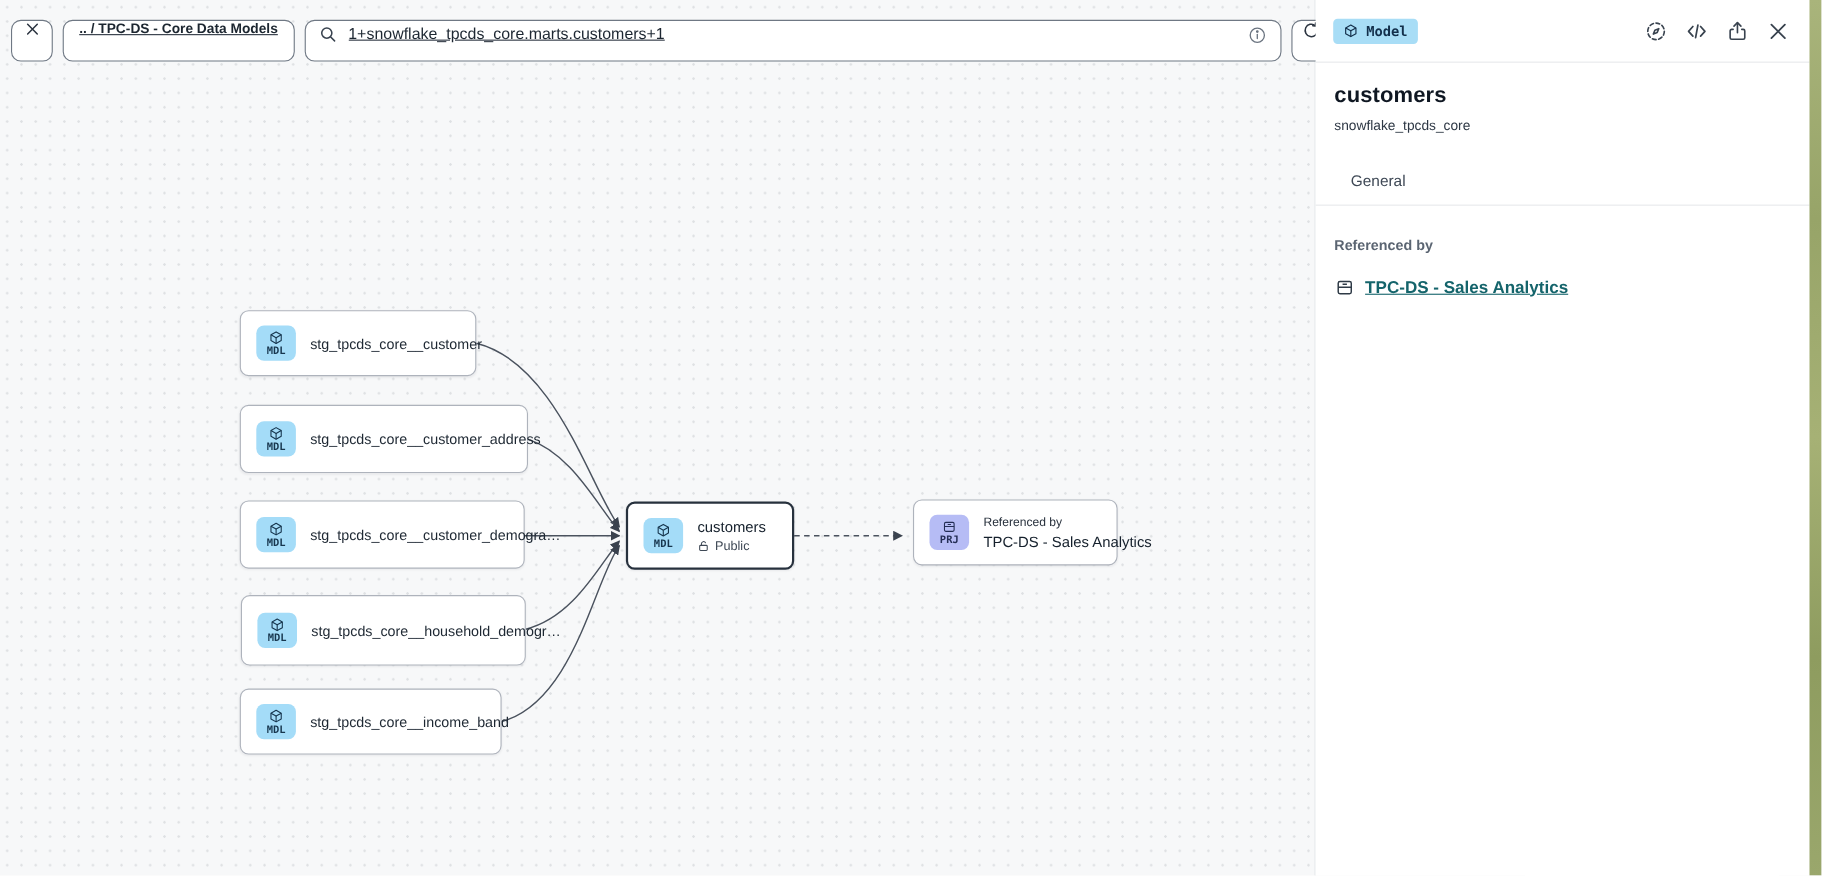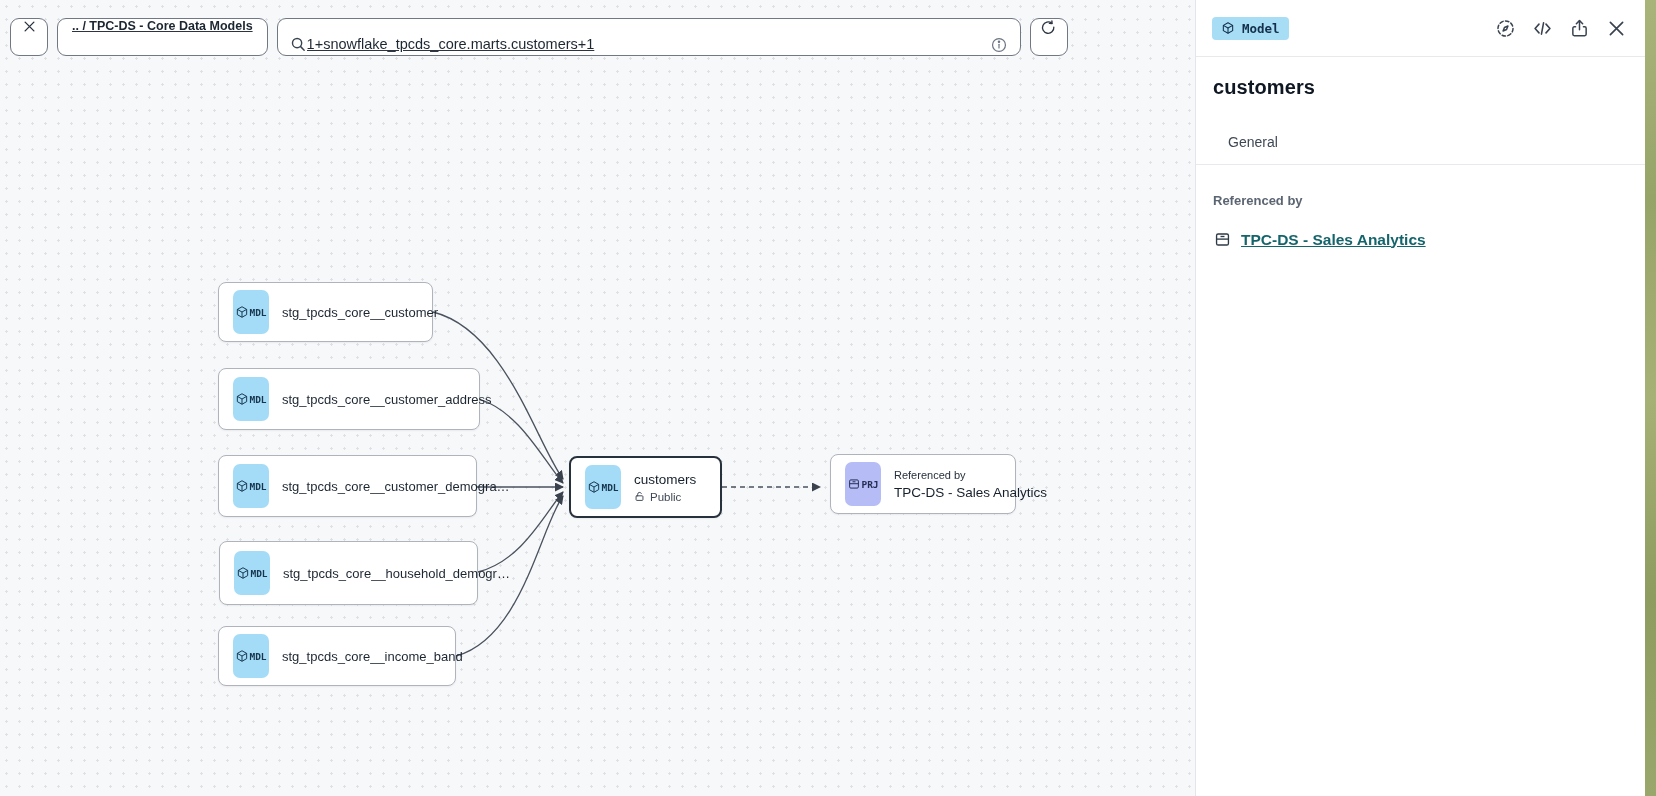--- a/index.html
+++ b/index.html
@@ -18,33 +18,33 @@
   .edges { position: absolute; left: 0; top: 0; }
 
   
   .toolbar { position: absolute; left: 10px; top: 18px; display: flex; gap: 9px; align-items: center; }
   .tbtn {
     background: #fff; border: 1px solid #6f7884; border-radius: 9px; height: 38px;
     display: flex; align-items: flex-start; justify-content: center; color: #2b3440; text-decoration: underline;
   }
   .tbtn.square { width: 38px; }
   .breadcrumb { padding: 0 14px; font-size: 12.5px; font-weight: 600; color: #1c2630; white-space: nowrap; }
-  .searchbox { width: 744px; padding: 17px 12px; justify-content: flex-start; }
+  .searchbox { width: 888px; padding: 4px 12px; gap: 10px; justify-content: flex-start; }
   .search-input { border: none; outline: none; background: transparent; font-size: 14.5px; color: #1d2732; flex: 1; font-family: inherit; }
 
   
   .node {
     position: absolute; background: #fff; border: 1px solid #aeb3bc; border-radius: 8px;
     display: flex; align-items: center; gap: 13px; padding: 0 14px;
     box-shadow: 0 1px 2px rgba(16,24,40,0.06); cursor: pointer;
   }
   .node.selected { border: 2px solid #27313d; }
   .nicon {
-    width: 36px; height: 44px; border-radius: 7px; flex: 0 0 auto; color: #17364e;
-    display: flex; align-items: center; justify-content: center;
+    width: 36px; height: 32px; border-radius: 7px; flex: 0 0 auto; color: #17364e;
+    display: flex; flex-direction: column; align-items: center; justify-content: center;
   }
   .nicon svg { width: 14px; height: 14px; }
   .nicon-label { font-family: "DejaVu Sans Mono", monospace; font-size: 9.5px; font-weight: 700; line-height: 1; margin-top: 1px; }
   .mdl { background: #a4dcf8; }
   .prj { background: #b6bcf5; color: #242e55; }
   .nlabel { font-size: 13px; color: #1d2732; white-space: nowrap; }
   .ncol { display: flex; flex-direction: column; gap: 4px; }
   .nsub { display: flex; align-items: flex-start; gap: 5px; font-size: 11.5px; color: #3e4855; }
   .nsub svg { width: 11px; height: 11px; }
   .kicker { font-size: 11px; color: #27303c; }
@@ -269,20 +269,21 @@
         <span class="picon">
           <svg viewBox="0 0 24 24" fill="none" stroke="currentColor" stroke-width="1.9" stroke-linecap="round">
             <path d="M5 5 L19 19 M19 5 L5 19"></path>
           </svg>
         </span>
       </span>
     </div>
 
     <div class="pbody">
       <div class="ptitle">customers</div>
+      <div class="psub">snowflake_tpcds_core</div>
     </div>
 
     <div class="tabs">
       <span class="tab">
         <span>General</span>
       </span>
     </div>
 
     <div class="section">
       <div class="sheading">Referenced by</div>

